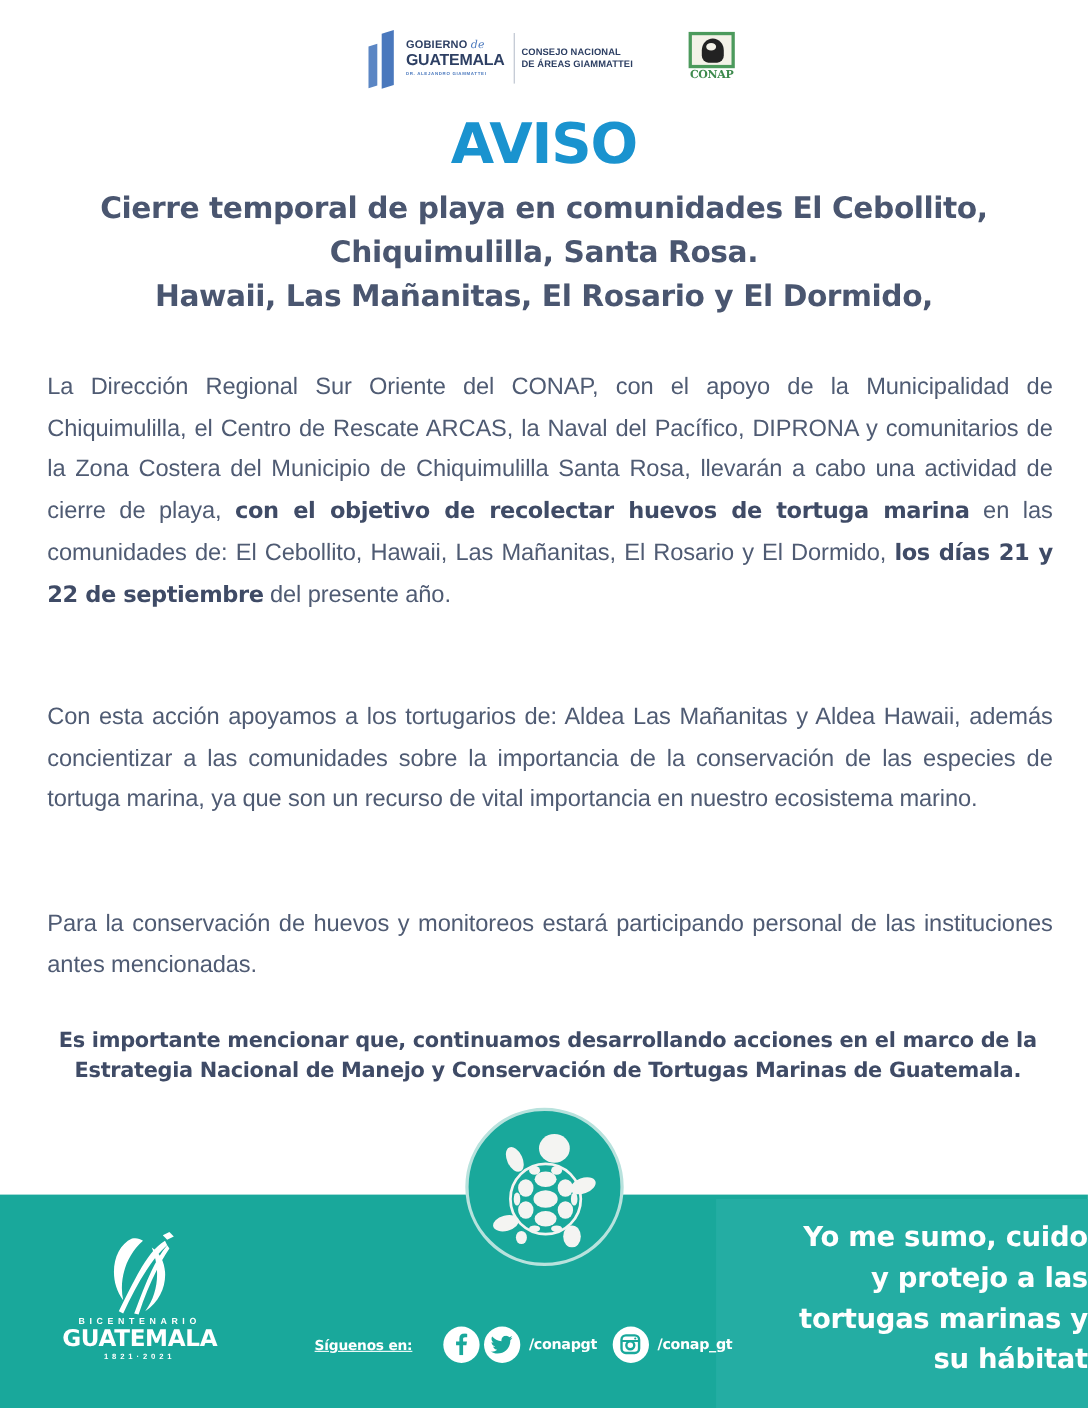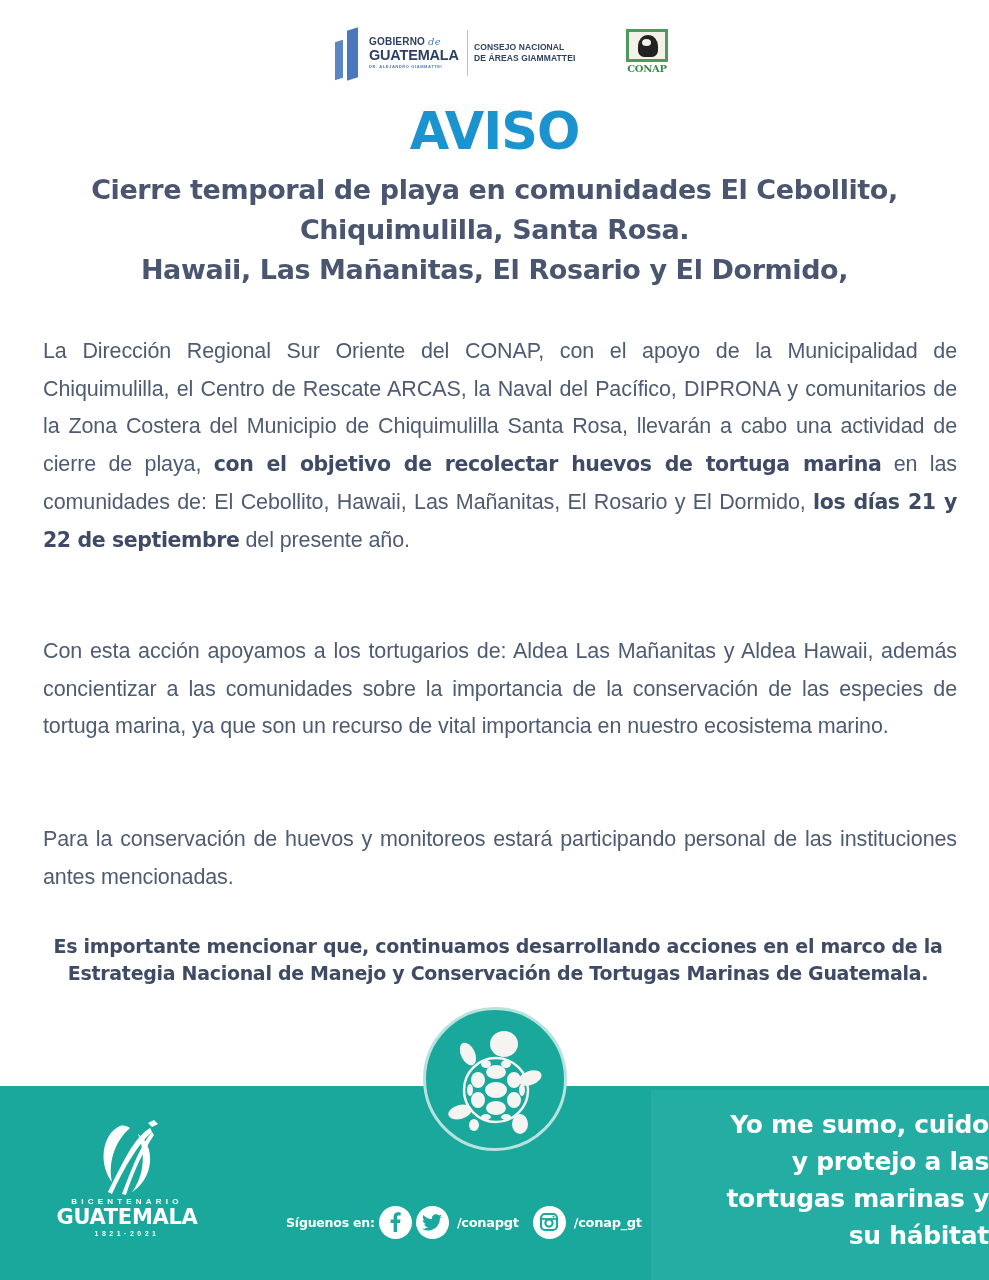--- a/index.html
+++ b/index.html
@@ -46,21 +46,21 @@
     .turtle-badge { position: absolute; left: 423px; top: 1007px; width: 144px; height: 144px; border-radius: 50%; background: #19a89b; border: 3px solid #b8e2dd; }
     .turtle-badge svg { position: absolute; left: 22px; top: 20px; }
 
     .bicent { position: absolute; left: 52px; top: 1120px; width: 150px; height: 120px; }
     .bicent-mark { position: absolute; left: 42px; top: 0; width: 68px; height: 80px; }
     .bicent-word { position: absolute; left: 0; top: 77px; width: 150px; text-align: center; font-size: 8px; letter-spacing: 4.2px; color: #ffffff; font-weight: bold; }
     .bicent-country { position: absolute; left: 0; top: 85px; width: 150px; text-align: center; font-size: 21px; font-weight: bold; color: #ffffff; letter-spacing: -0.3px; font-family: "DejaVu Sans", sans-serif; }
     .bicent-years { position: absolute; left: 0; top: 110px; width: 150px; text-align: center; font-size: 7px; letter-spacing: 3.5px; color: #ffffff; font-weight: bold; }
 
     .social { position: absolute; left: 286px; top: 1204px; height: 36px; display: flex; align-items: center; color: #fff; }
-    .social-label { font-family: "DejaVu Sans", sans-serif; font-size: 12.5px; font-weight: bold; margin-right: 4px; letter-spacing: -0.2px; }
+    .social-label { font-family: "DejaVu Sans", sans-serif; font-size: 12.5px; font-weight: bold; margin-right: 28px; letter-spacing: -0.2px; text-decoration: underline; }
     .social-icon { width: 33px; height: 33px; border-radius: 50%; background: #fff; display: flex; align-items: center; justify-content: center; margin-right: 4px; }
     .social-handle { font-family: "DejaVu Sans", sans-serif; font-size: 13px; font-weight: bold; margin-left: 4px; margin-right: 14px; letter-spacing: -0.3px; }
   </style>
 </head>
 <body>
 
 <div class="header">
   <div class="gob-logo">
     <div class="gob-bars">
       <div class="gob-bar1"></div>

